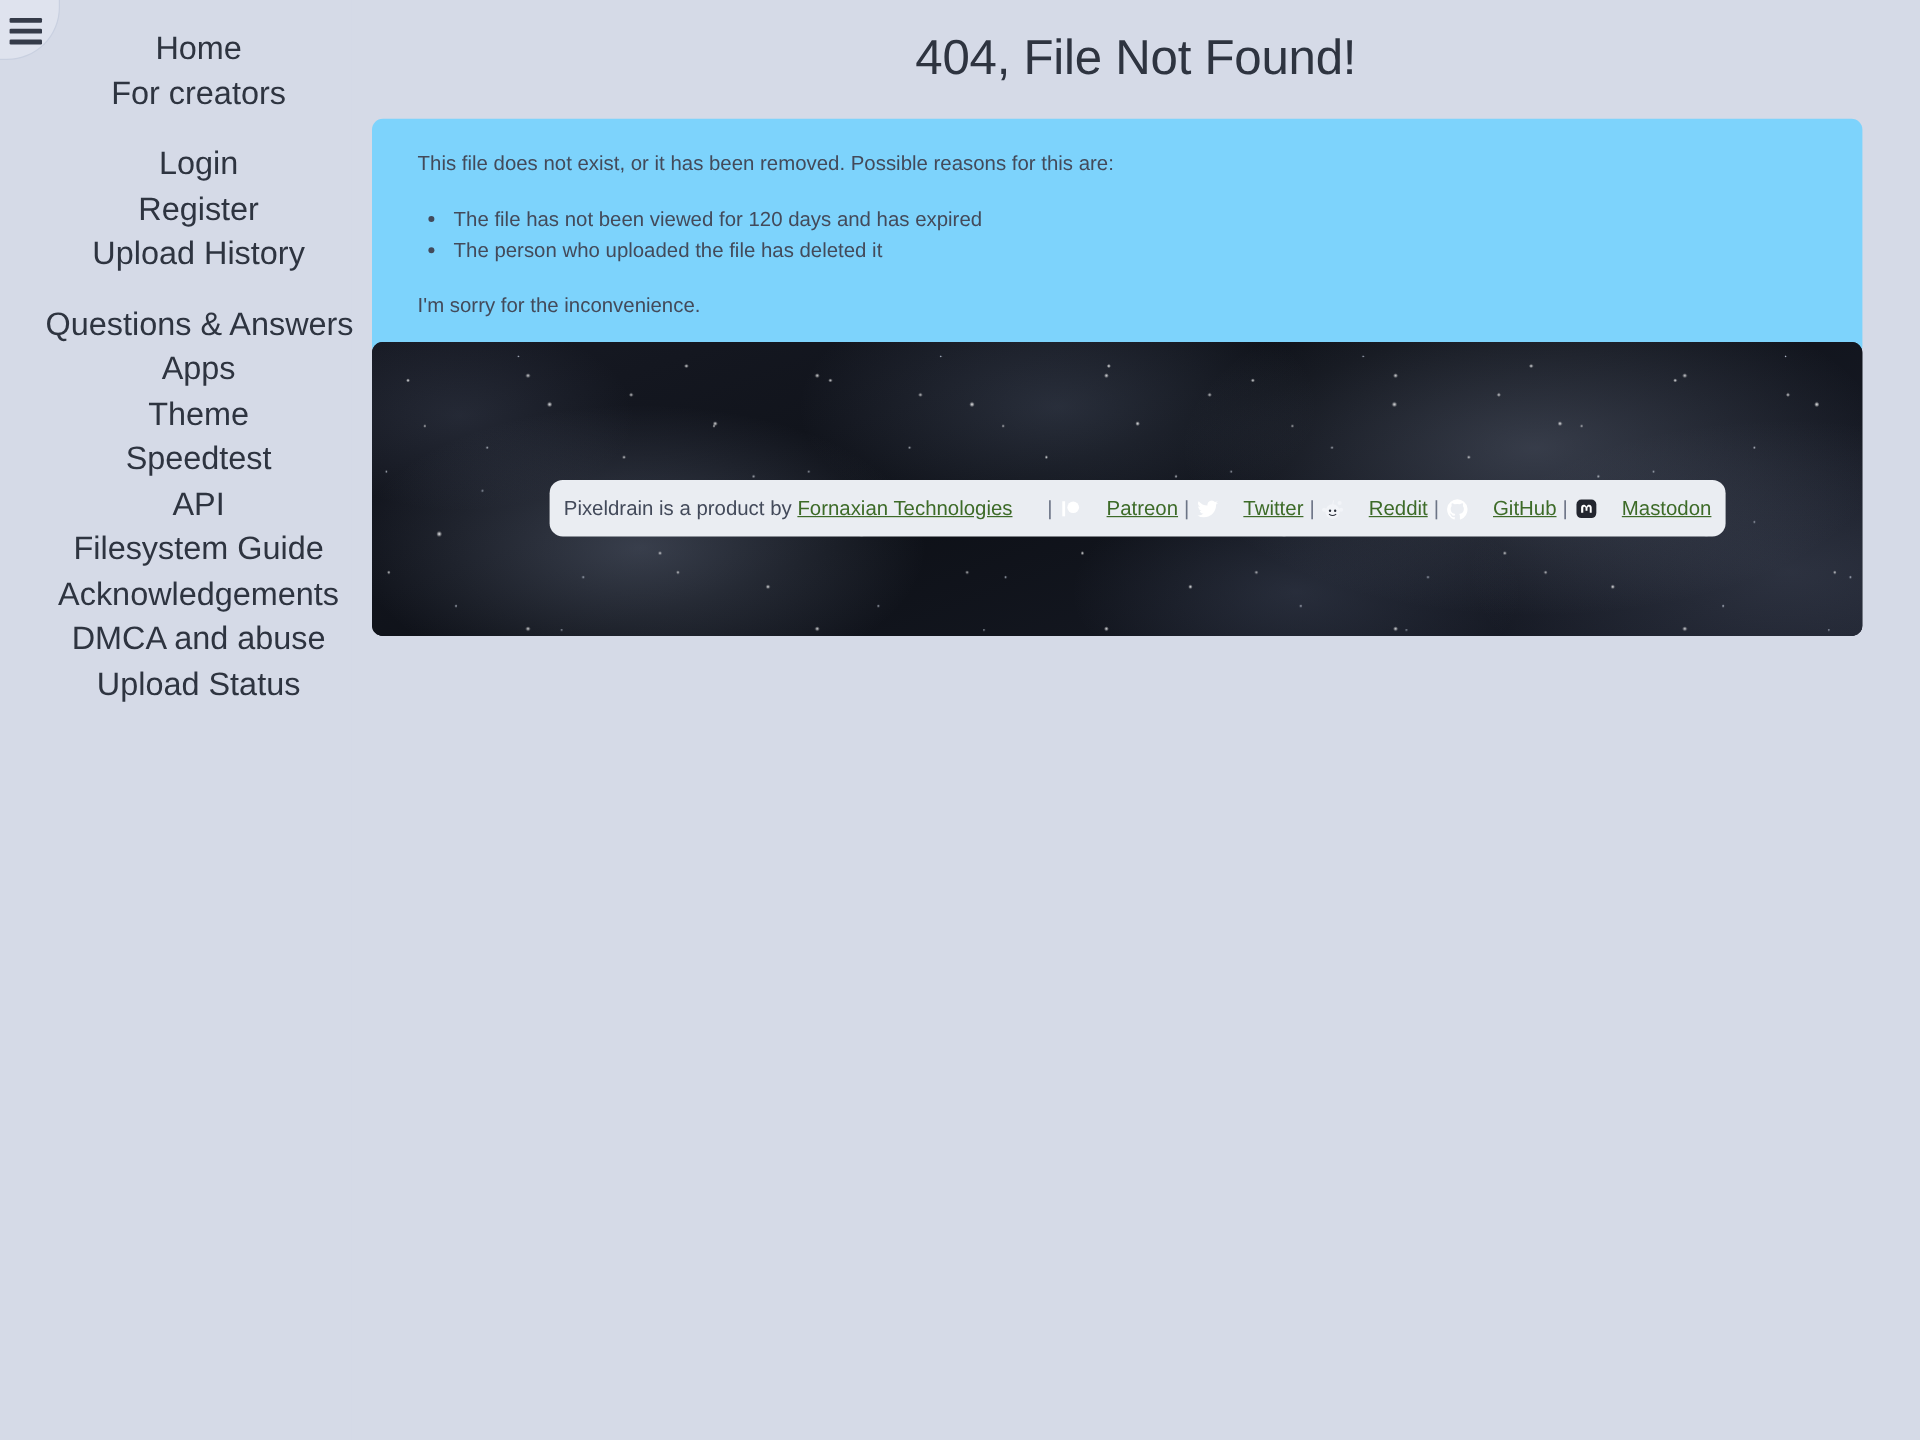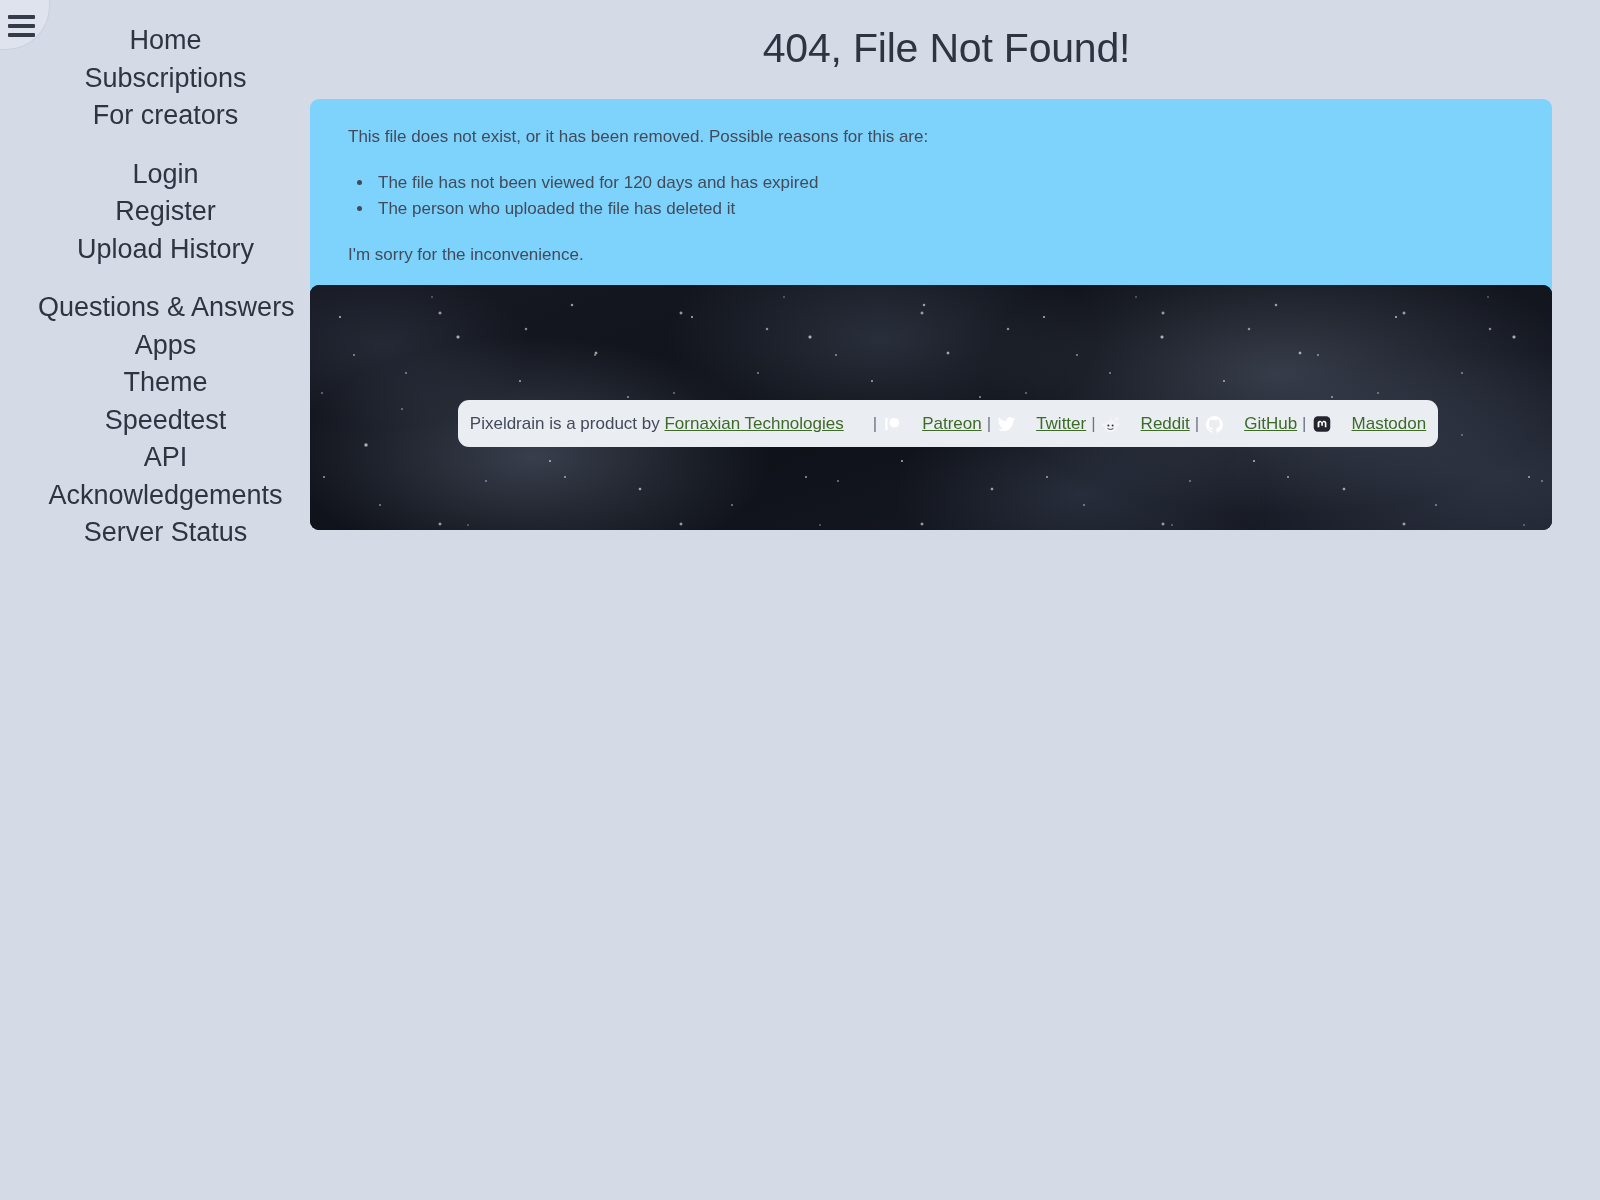--- a/index.html
+++ b/index.html
@@ -254,38 +254,39 @@
     <span></span>
       <span></span>
       <span></span>
   </span>
 </div>
 
 <nav class="sidebar">
 
   <div class="nav-group">
     <a class="nav-item">Home</a>
-    <a class="nav-item">Subscriptions</a>
     <a class="nav-item">For creators</a>
   </div>
 
   <div class="nav-group">
     <a class="nav-item">Login</a>
     <a class="nav-item">Register</a>
     <a class="nav-item">Upload History</a>
   </div>
 
   <div class="nav-group">
     <a class="nav-item">Questions &amp; Answers</a>
     <a class="nav-item">Apps</a>
     <a class="nav-item">Theme</a>
     <a class="nav-item">Speedtest</a>
     <a class="nav-item">API</a>
+    <a class="nav-item">Filesystem Guide</a>
     <a class="nav-item">Acknowledgements</a>
-    <a class="nav-item">Server Status</a>
+    <a class="nav-item">DMCA and abuse</a>
+    <a class="nav-item">Upload Status</a>
   </div>
 
 </nav>
 
 <main class="main">
 
   <h1 class="page-title">404, File Not Found!</h1>
 
   <section class="content-card">
     <p>This file does not exist, or it has been removed. Possible reasons for this are:</p>

